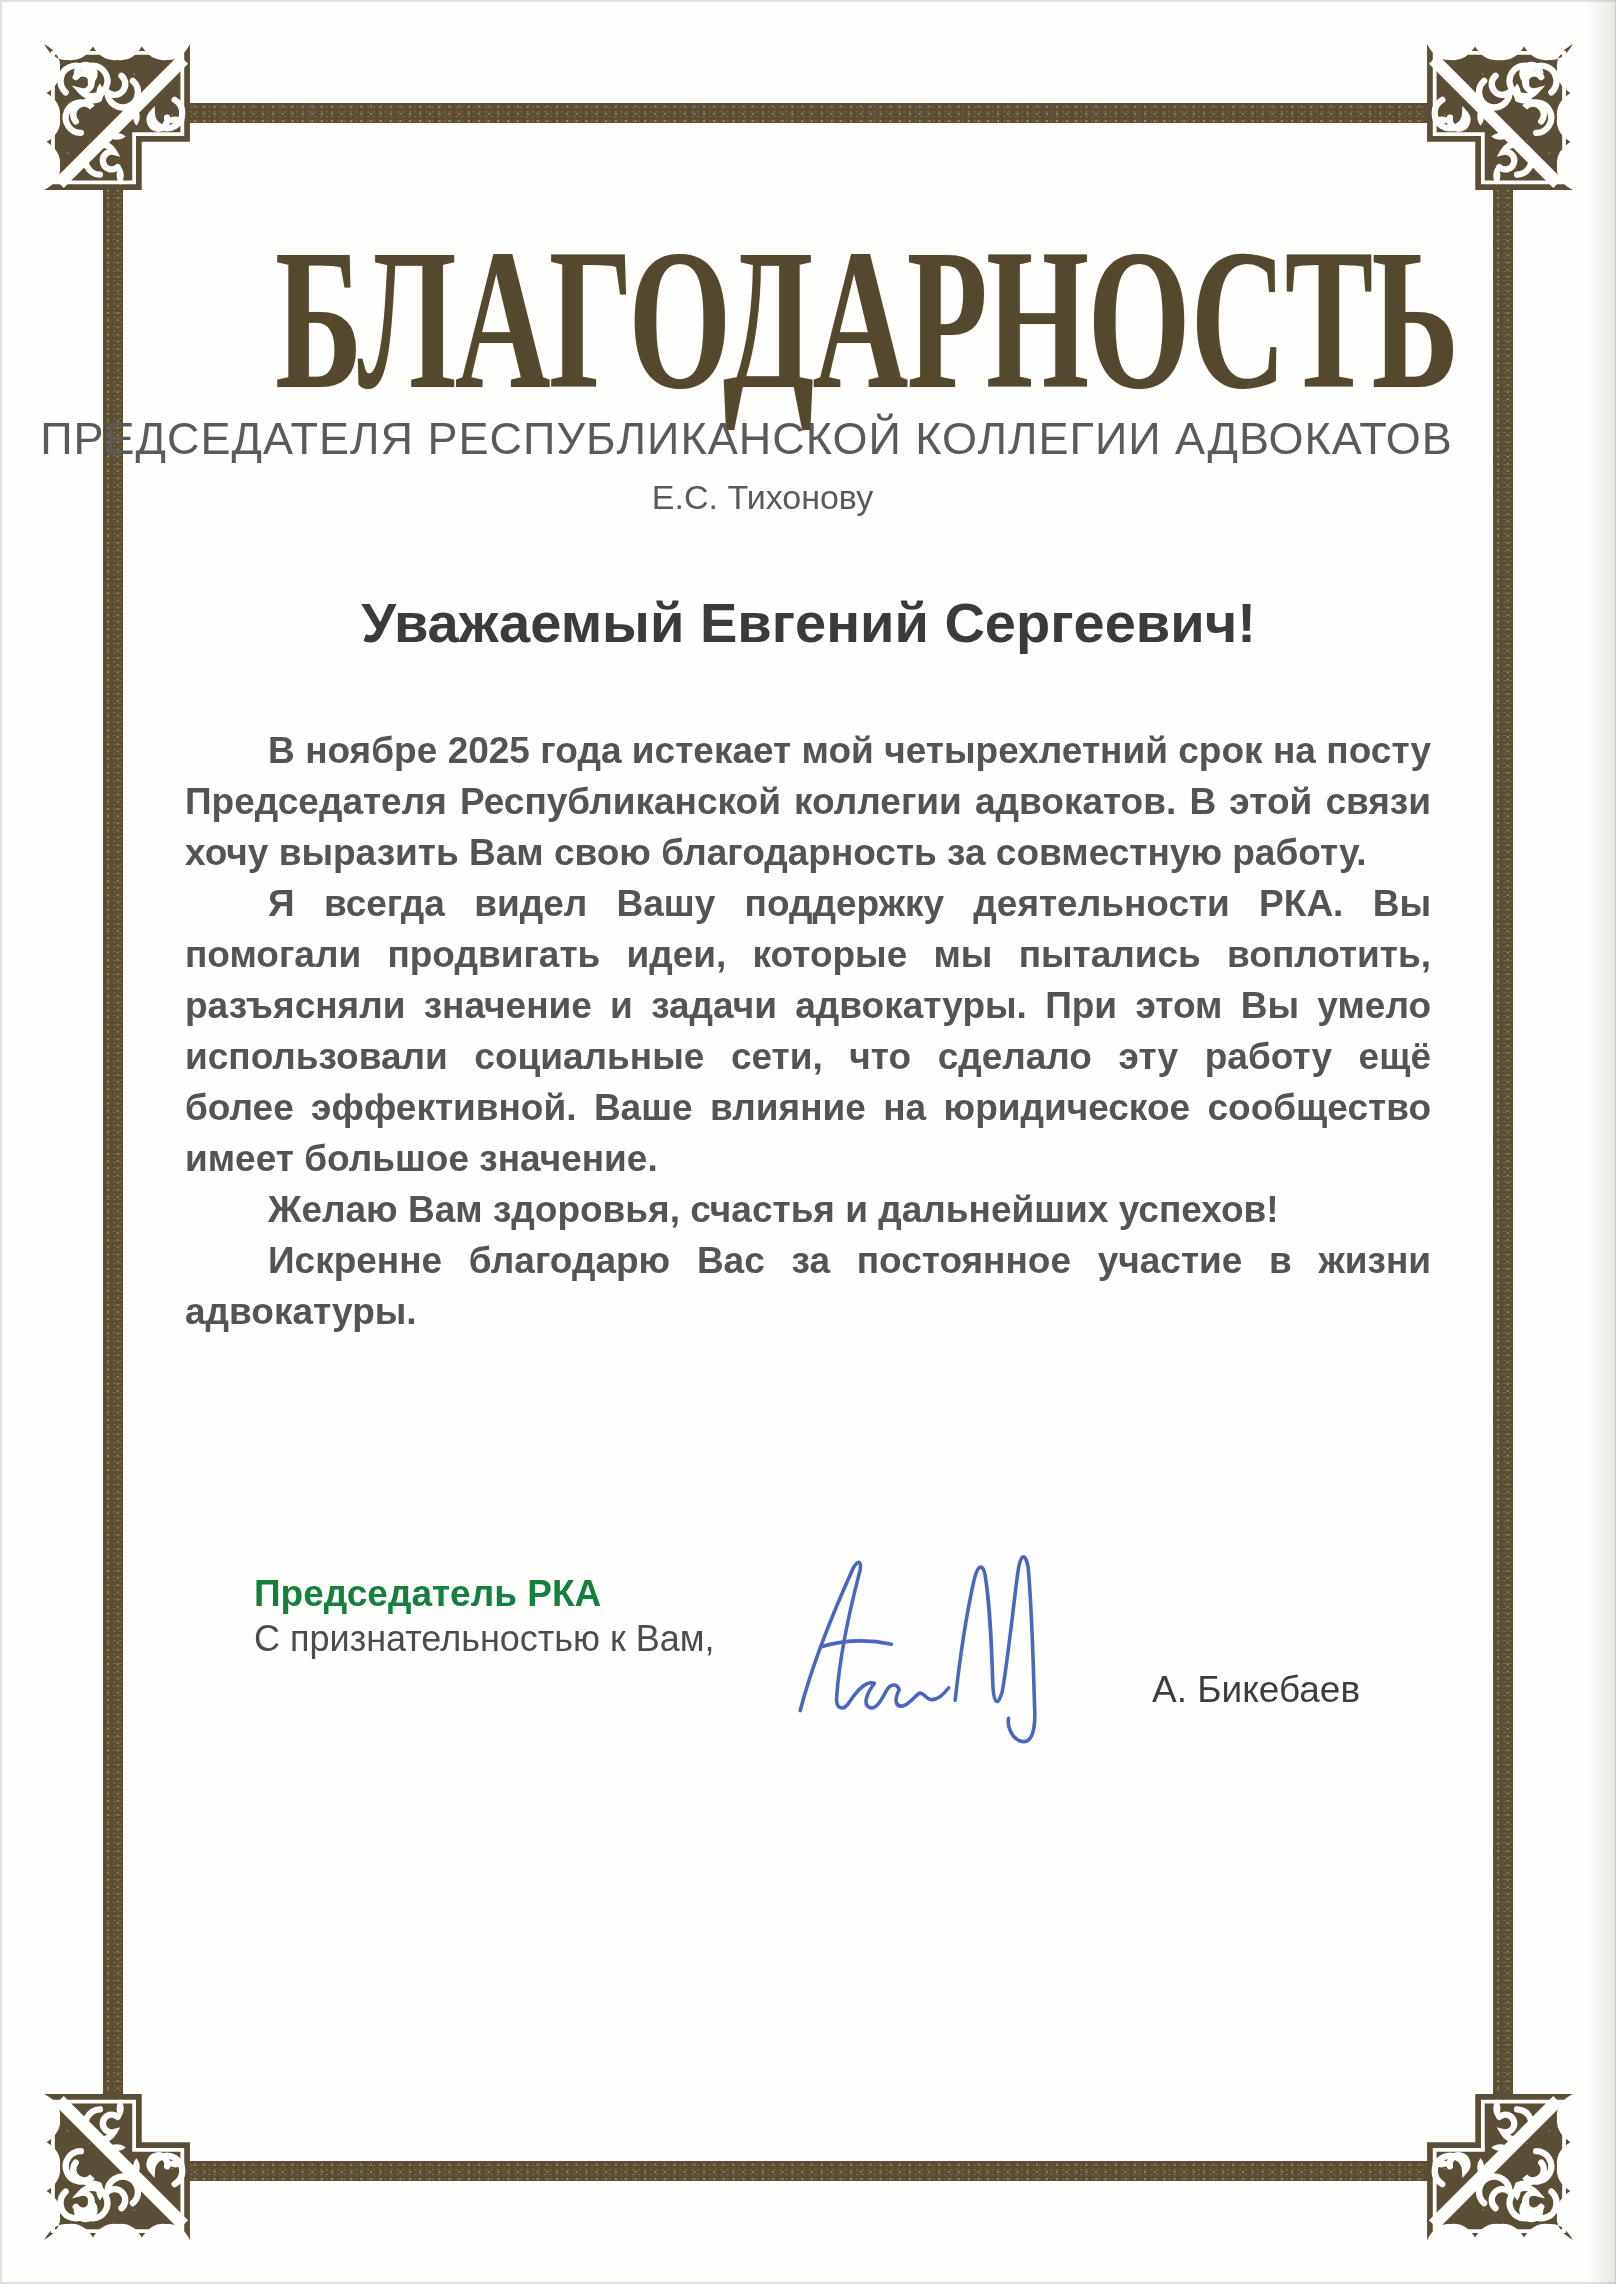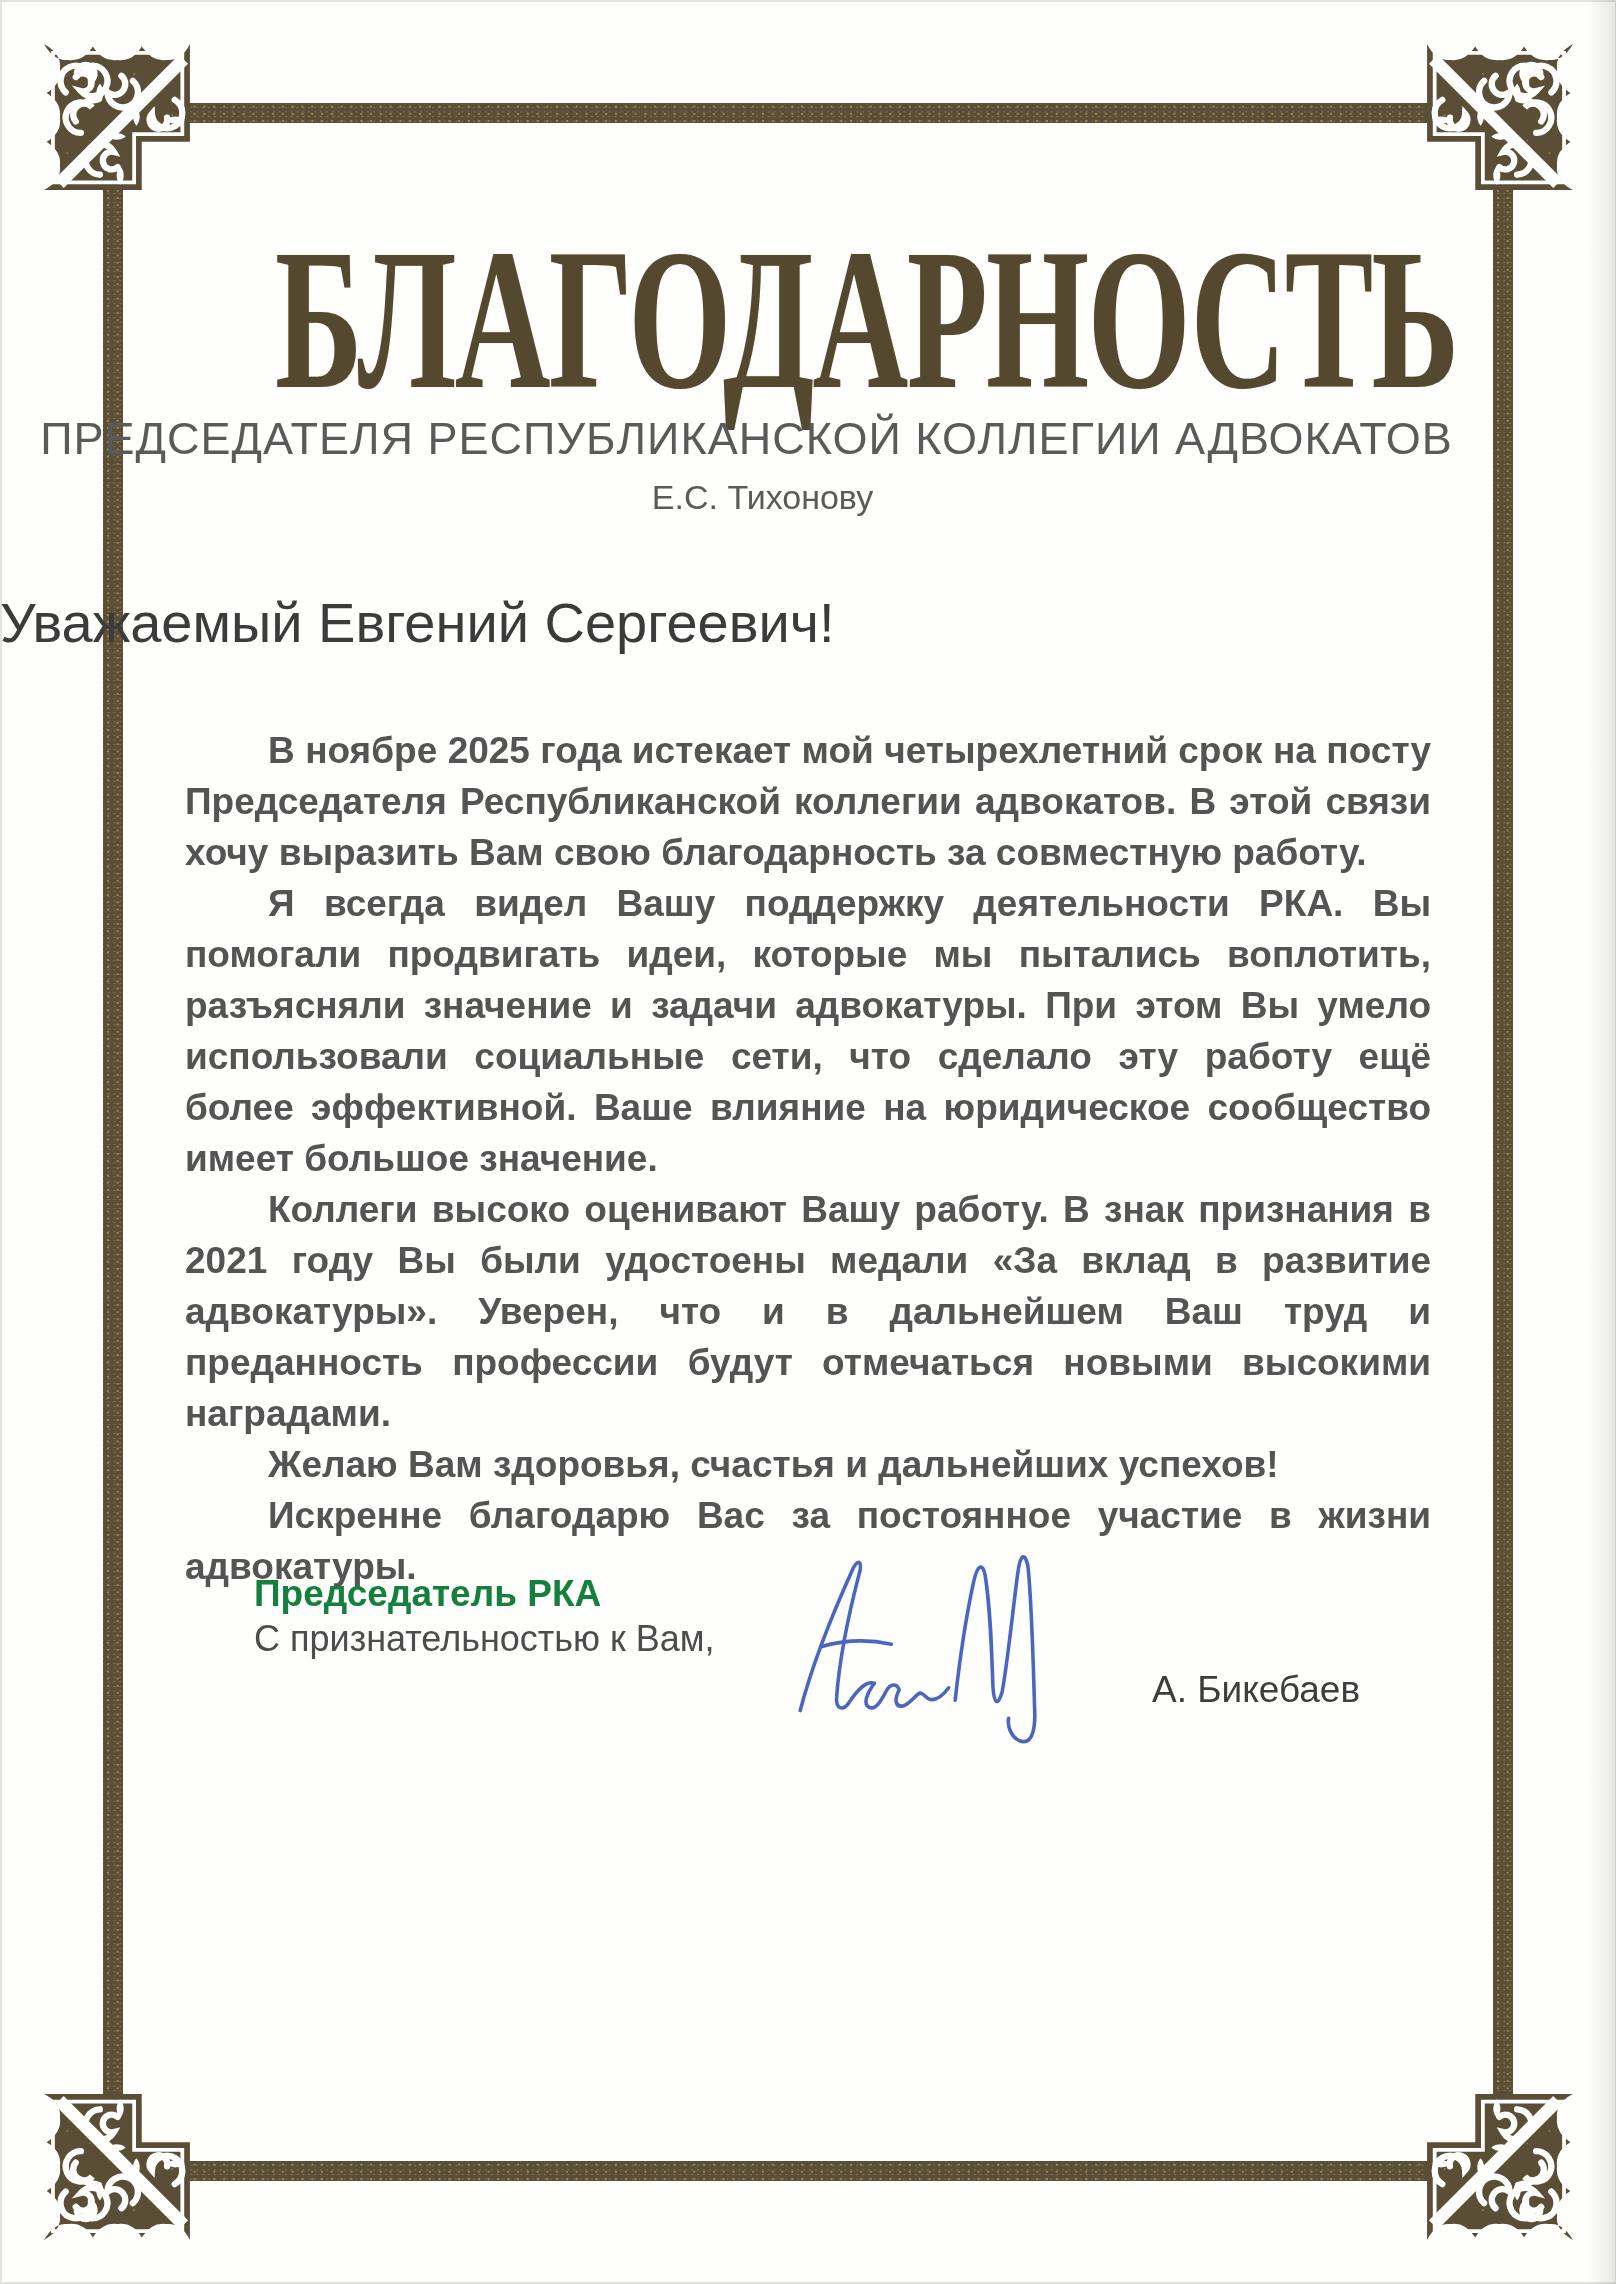--- a/index.html
+++ b/index.html
@@ -60,23 +60,23 @@
     white-space:nowrap;
   }
   .recipient{
     position:absolute;top:477px;left:0;width:1525px;
     text-align:center;
     font-size:34px;line-height:1.2;
     color:#5a5a5a;
   }
   .salutation{
     position:absolute;top:592px;left:0;width:1617px;
-    text-align:left;
+    text-align:center;
     font-size:56px;line-height:1.1;
-    font-weight:normal;
+    font-weight:bold;
     color:#3b3b3b;
   }
   .body-text{
     position:absolute;left:185px;top:725px;width:1246px;
     font-size:37px;line-height:51px;
     color:#545454;
     text-align:justify;
     font-weight:bold;
   }
   .body-text p{margin:0;text-indent:83px;}
@@ -172,21 +172,20 @@
     </svg>
 
   <div class="title">БЛАГОДАРНОСТЬ</div>
   <div class="subtitle">ПРЕДСЕДАТЕЛЯ РЕСПУБЛИКАНСКОЙ КОЛЛЕГИИ АДВОКАТОВ</div>
   <div class="recipient">Е.С. Тихонову</div>
   <div class="salutation">Уважаемый Евгений Сергеевич!</div>
 
   <div class="body-text">
     <p>В ноябре 2025 года истекает мой четырехлетний срок на посту Председателя Республиканской коллегии адвокатов. В этой связи хочу выразить Вам свою благодарность за совместную работу.</p>
     <p>Я всегда видел Вашу поддержку деятельности РКА. Вы помогали продвигать идеи, которые мы пытались воплотить, разъясняли значение и задачи адвокатуры. При этом Вы умело использовали социальные сети, что сделало эту работу ещё более эффективной. Ваше влияние на юридическое сообщество имеет большое значение.</p>
-    <p>Коллеги высоко оценивают Вашу работу. В знак признания в 2021 году Вы были удостоены медали «За вклад в развитие адвокатуры». Уверен, что и в дальнейшем Ваш труд и преданность профессии будут отмечаться новыми высокими наградами.</p>
     <p>Желаю Вам здоровья, счастья и дальнейших успехов!</p>
     <p>Искренне благодарю Вас за постоянное участие в жизни адвокатуры.</p>
   </div>
 
   <div class="closing">
     <div class="valediction">С признательностью к Вам,</div>
     <div class="signer-title">Председатель РКА</div>
     <div class="signer-name">А. Бикебаев</div>
 
     <svg class="signature-svg" viewBox="0 0 470 330">

